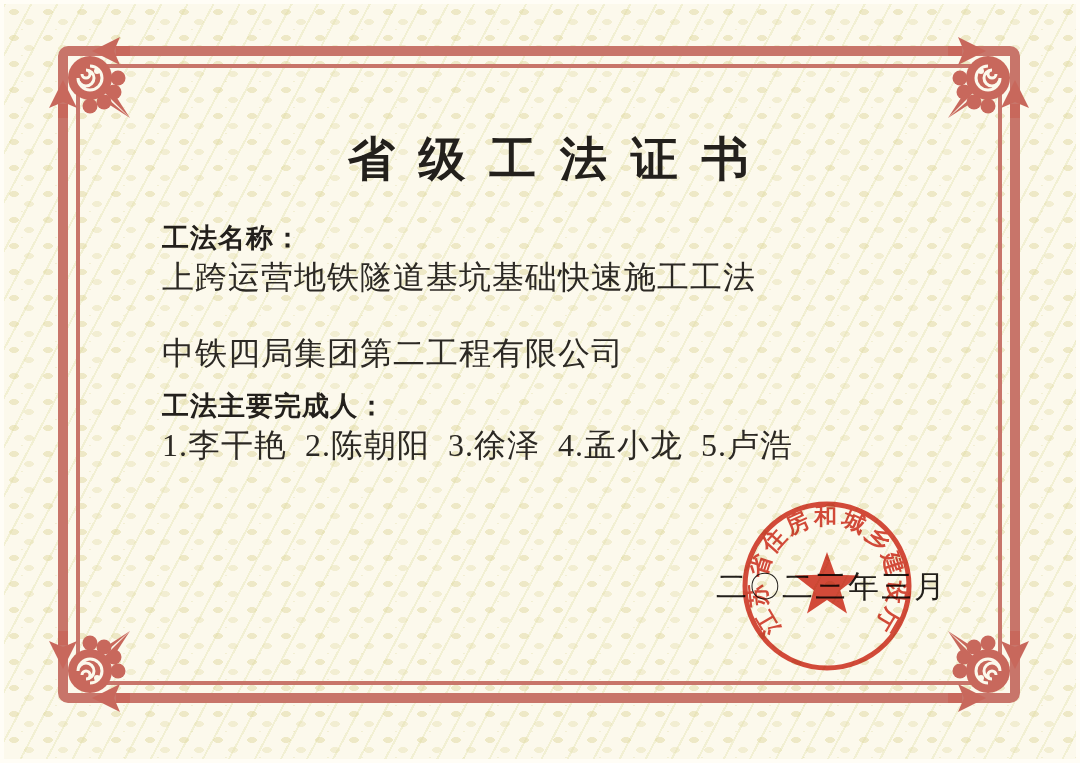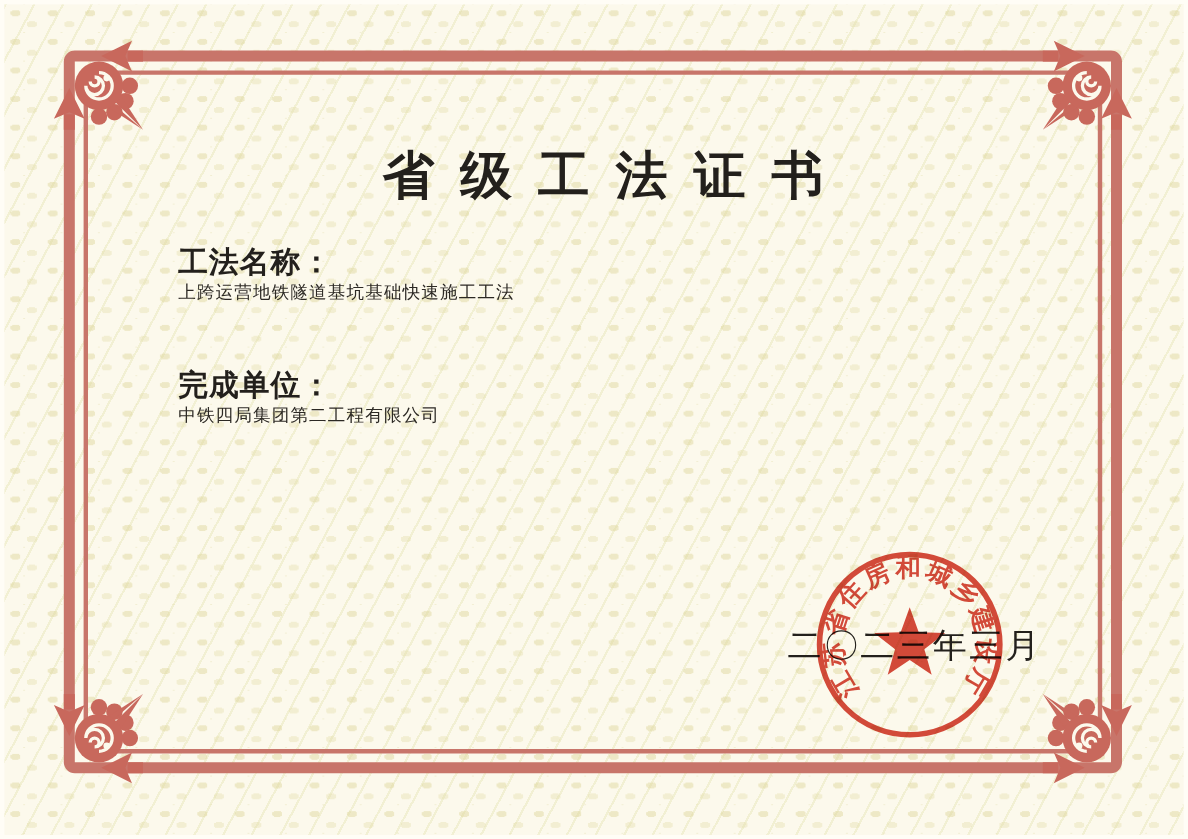--- a/index.html
+++ b/index.html
@@ -40,21 +40,21 @@
     letter-spacing:6px;text-indent:6px;color:#23201c;
     white-space:pre;
   }
   .fields{position:absolute;left:156px;top:220px;}
   .row{display:flex;align-items:baseline;height:56px;flex-direction:column;}
   .row .lbl{
     font-size:27px;font-weight:bold;color:#23201c;letter-spacing:1px;
     white-space:pre;
   }
   .row .val{
-    font-size:16px;color:#2c2924;margin-left:6px;letter-spacing:1px;
+    font-size:32px;color:#2c2924;margin-left:6px;letter-spacing:1px;
     white-space:pre;
   }
   .date{
     position:absolute;left:716px;top:566px;
     font-size:31px;color:#23201c;letter-spacing:2px;white-space:pre;
   }
   .seal{
     position:absolute;left:735px;top:494px;width:184px;height:184px;
     mix-blend-mode:multiply;opacity:0.92;
   }
@@ -110,22 +110,25 @@
 <div class="title">省 级 工 法 证 书</div>
 
 <div class="fields">
   <div class="row">
     <span class="lbl">工法名称：</span>
     <span class="val">上跨运营地铁隧道基坑基础快速施工工法</span>
   </div>
   <div class="row">
   </div>
   <div class="row">
-    <span class="lbl">完成单位：</span>
     <span class="val">中铁四局集团第二工程有限公司</span>
+  </div>
+  <div class="row">
+    <span class="lbl">工法主要完成人：</span>
+    <span class="val">1.李干艳  2.陈朝阳  3.徐泽  4.孟小龙  5.卢浩</span>
   </div>
 </div>
 
 <div class="date">二〇二三年三月</div>
 
 <svg class="seal" viewBox="0 0 184 184">
   <circle cx="92" cy="92" r="82" fill="none" stroke="#d23c2c" stroke-width="5"></circle>
   <polygon fill="#d23c2c" points="92,58 100.2,80.7 124.3,81.5 105.3,96.3 112,119.5 92,106 72,119.5 78.7,96.3 59.7,81.5 83.8,80.7"></polygon>
   <path id="seal-text-arc" d="M 61 145.7 A 62 62 0 1 1 123 145.7" fill="none"></path>
   <text font-size="23" fill="#d23c2c" letter-spacing="3" font-family="Liberation Serif, DejaVu Serif, serif" font-weight="bold">

